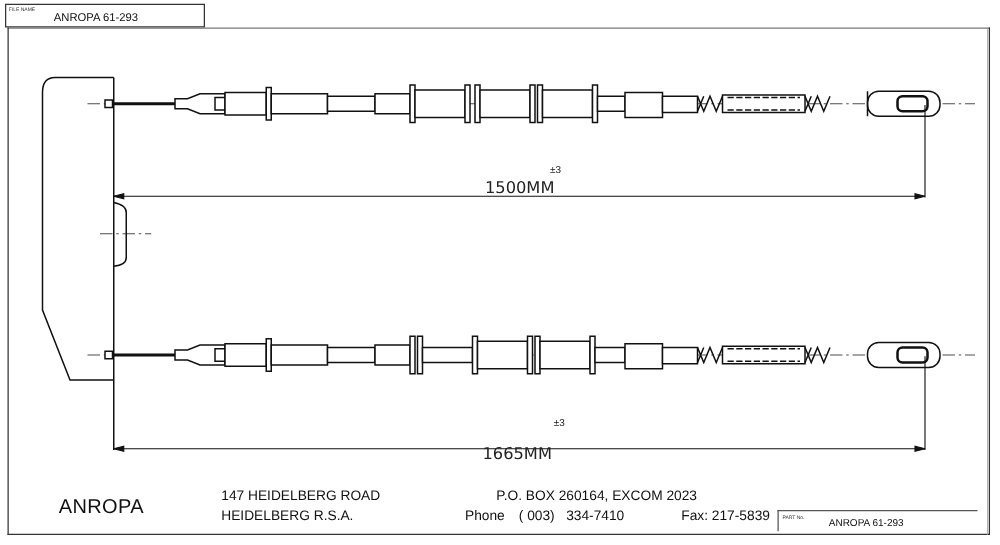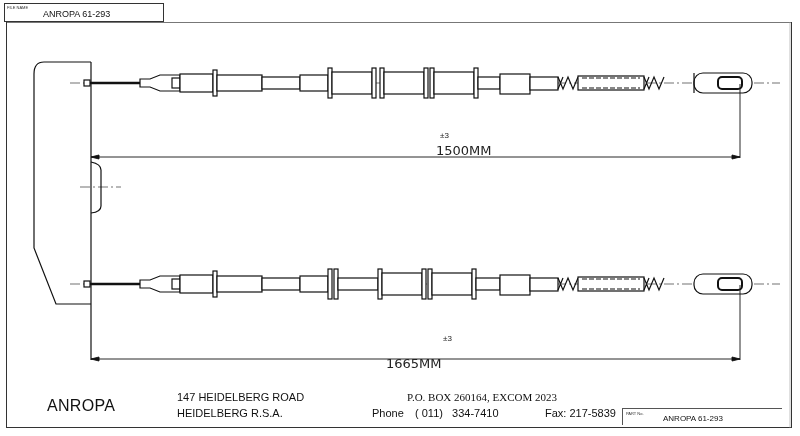--- a/index.html
+++ b/index.html
@@ -110,29 +110,29 @@
     <line x1="91" y1="157" x2="740" y2="157"></line>
     <path d="M91,157 L99,155 L99,159 Z"></path>
     <path d="M740,157 L732,155 L732,159 Z"></path>
     <line x1="91" y1="359" x2="740" y2="359"></line>
     <path d="M91,359 L99,357 L99,361 Z"></path>
     <path d="M740,359 L732,357 L732,361 Z"></path>
   </g>
   <line x1="790" y1="22" x2="790" y2="428" stroke="#999" stroke-width="0.6"></line>
 </svg>
 
-<span class="dim" style="left:388px;top:143px;margin-left:48px;">1500MM</span>
+<span class="dim" style="left:388px;top:143px;">1500MM</span>
 <span class="tol" style="left:440px;top:131px;">±3</span>
 <span class="dim" style="left:386px;top:344px;margin-top:12px;">1665MM</span>
 <span class="tol" style="left:443px;top:334px;">±3</span>
 
 <span class="brand">ANROPA</span>
 <span class="addr" style="left:160px;top:391px;">147 HEIDELBERG ROAD</span>
 <span class="addr" style="left:160px;top:407px;">HEIDELBERG R.S.A.</span>
-<span class="addr" style="left:390px;top:391px;font-family:Liberation Serif, serif;">P.O. BOX 260164, EXCOM 2023</span>
+<span class="addr" style="left:380px;top:391px;">P.O. BOX 260164, EXCOM 2023</span>
 <span class="addr" style="left:355px;top:407px;">Phone</span>
-<span class="addr" style="left:398px;top:407px;white-space:pre;">( 011)   334-7410</span>
+<span class="addr" style="left:398px;top:407px;white-space:pre;">( 003)   334-7410</span>
 <span class="addr" style="left:528px;top:407px;">Fax: 217-5839</span>
 
 <div class="part-box">
   <span class="lbl">PART No.</span>
   <span class="val">ANROPA 61-293</span>
 </div>
 
 </body></html>

